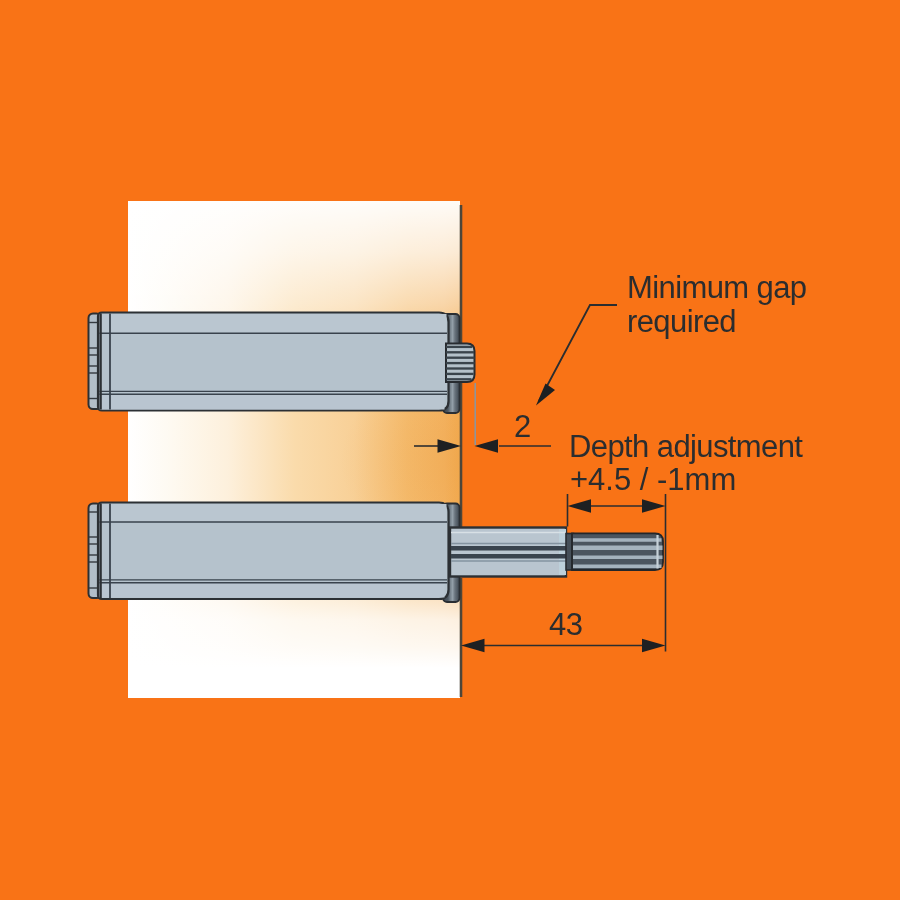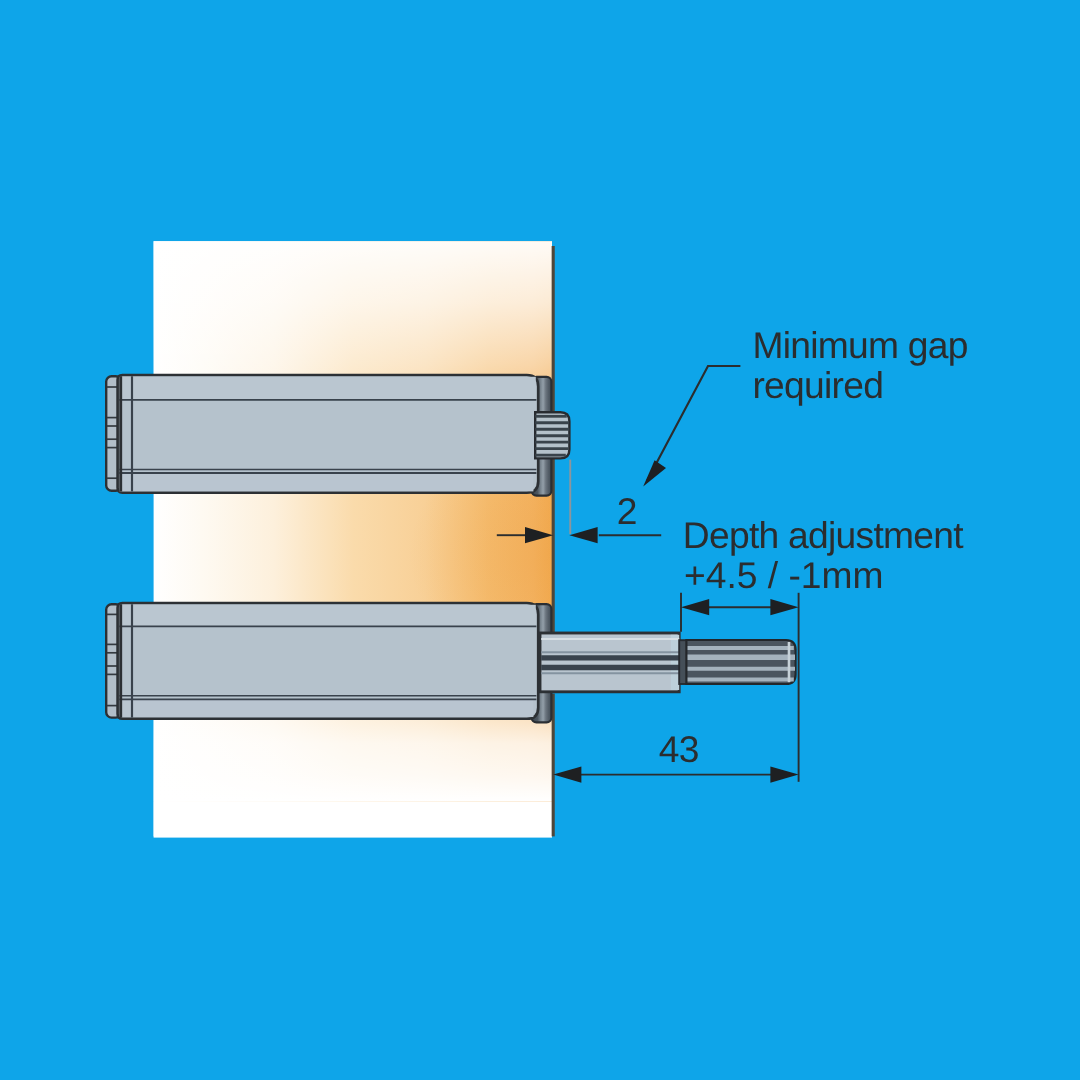--- a/index.html
+++ b/index.html
@@ -1,16 +1,16 @@
 <!DOCTYPE html>
 <html><head>
 <meta charset="utf-8">
 <style>
   html,body{margin:0;padding:0;background:#ffffff;}
-  .page{width:900px;height:900px;position:relative;background:#0ea5e9;overflow:hidden;}
+  .page{width:900px;height:900px;position:relative;background:#f97316;overflow:hidden;}
   svg{display:block;}
   text{font-family:"Liberation Sans",sans-serif;fill:#2b2d2f;letter-spacing:-0.6px;}
 </style>
 </head>
 <body>
 <div class="page">
 <svg width="900" height="900" viewBox="0 0 900 900">
   <defs>
     <linearGradient id="glowx" gradientUnits="userSpaceOnUse" x1="128" y1="0" x2="461" y2="0">
       <stop offset="0" stop-color="#ffffff"></stop>

